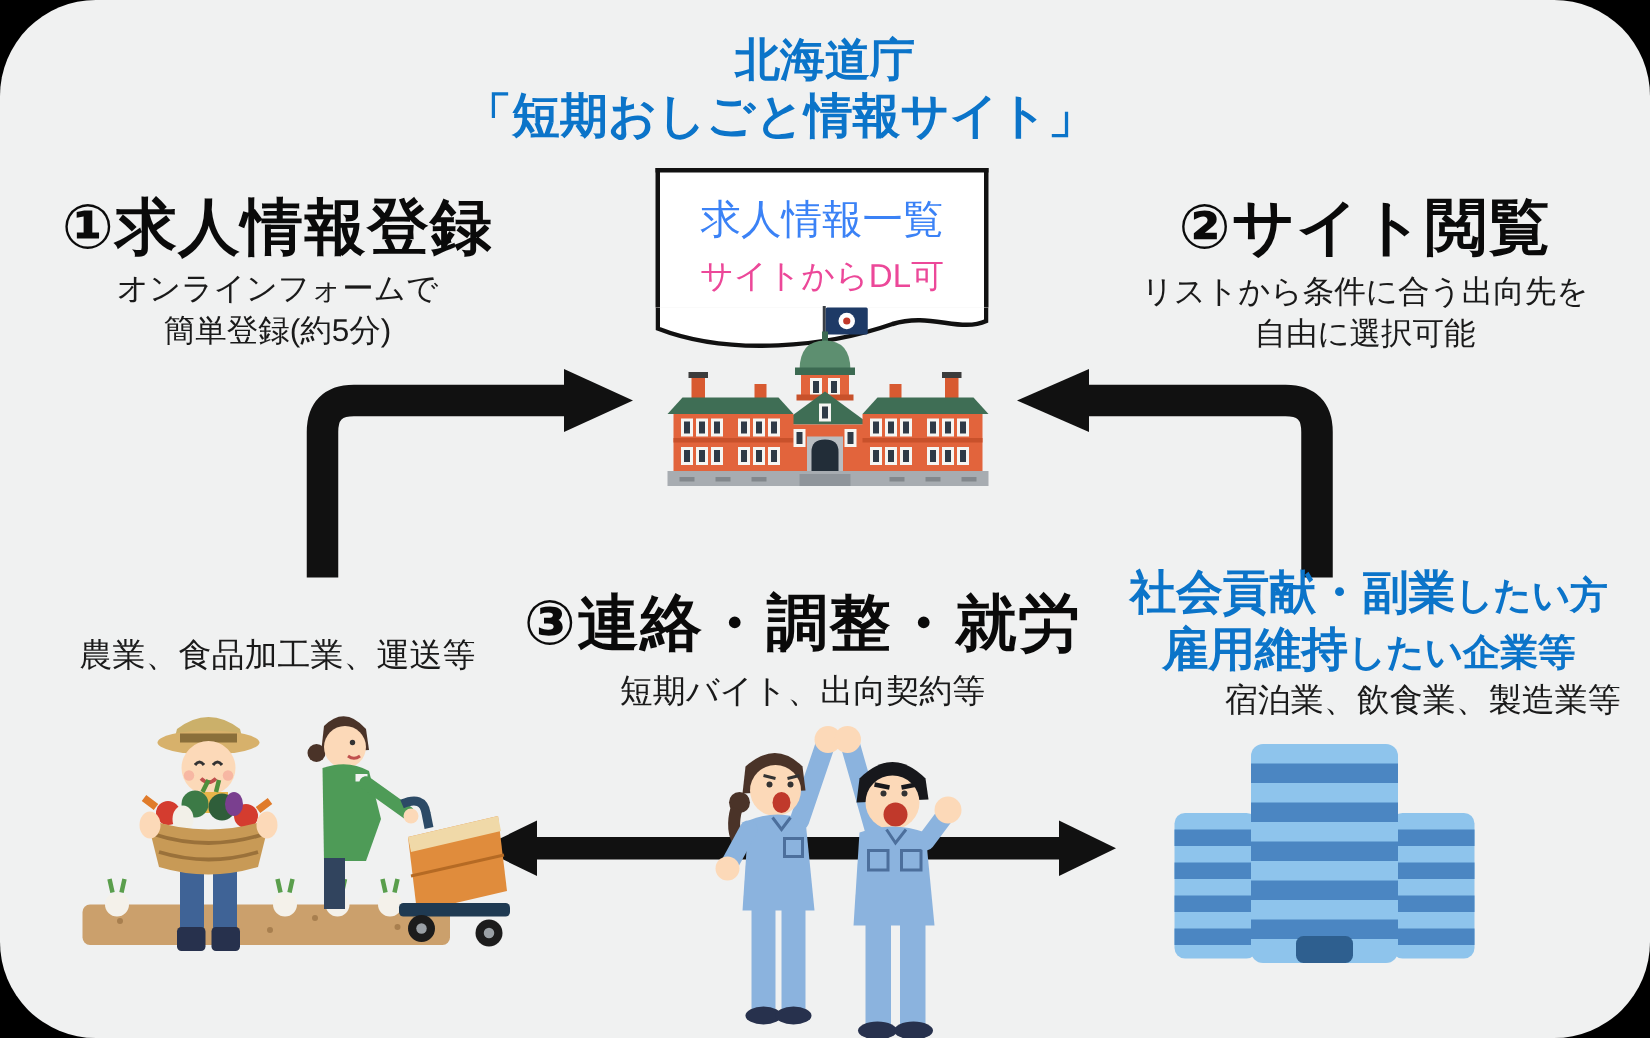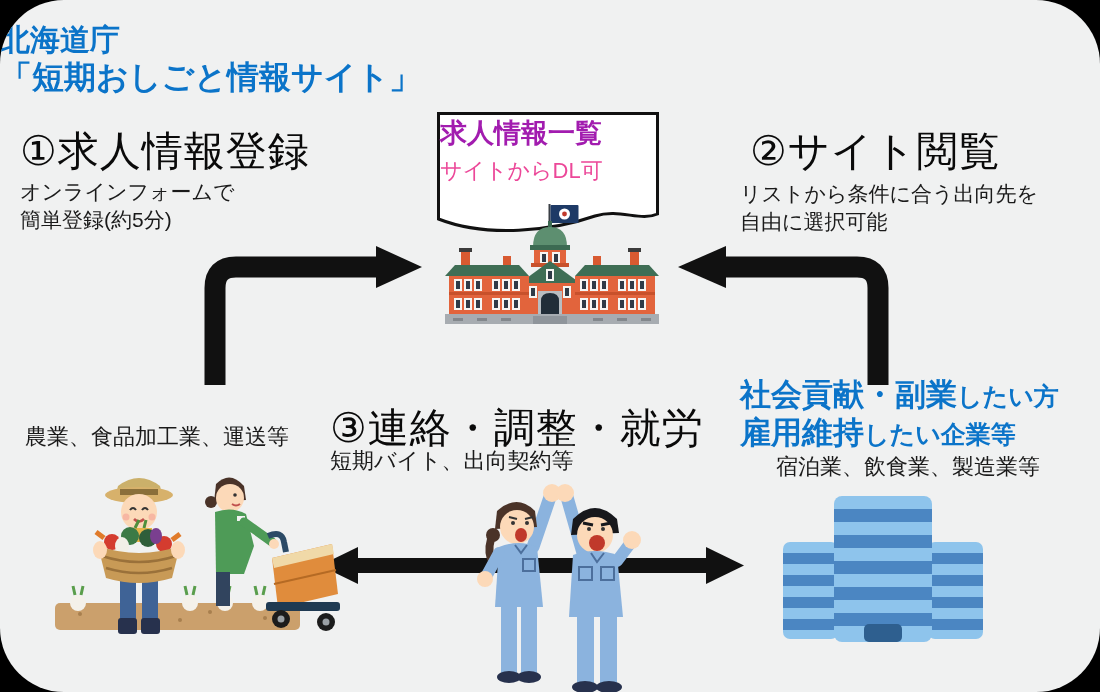--- a/index.html
+++ b/index.html
@@ -6,44 +6,44 @@
     --accent_blue:#0b74c9;
     --arrow_black:#111111;
     --panel_bg:#f0f1f1;
   }
   *{margin:0;padding:0;box-sizing:border-box;}
   body{background:#000;width:1100px;height:692px;overflow:hidden;
        font-family:"Liberation Sans","DejaVu Sans",sans-serif;}
   .canvas{position:relative;width:1100px;height:692px;background:var(--panel_bg);
           border-radius:64px;overflow:hidden;}
   .abs{position:absolute;}
-  .ctr{}
+  .ctr{text-align:center;}
   .title-l1{left:0;top:20px;width:1100px;font-size:30px;font-weight:bold;color:var(--accent_blue);}
   .title-l2{left:0;top:56px;width:1040px;font-size:32px;font-weight:bold;color:var(--accent_blue);}
-  .step-head{font-size:41px;font-weight:normal;color:#0a0a0a;letter-spacing:1px;white-space:nowrap;}
+  .step-head{font-size:41px;font-weight:bold;color:#0a0a0a;letter-spacing:1px;white-space:nowrap;}
   .step1-head{left:20px;top:124px;width:330px;}
   .step2-head{left:750px;top:124px;width:320px;}
-  .step3-head{left:330px;top:401px;width:410px;}
+  .step3-head{left:330px;top:388px;width:410px;}
   .subtext{font-size:21px;color:#1a1a1a;white-space:nowrap;}
   .s1a{left:20px;top:178px;width:330px;}
   .s1b{left:20px;top:206px;width:330px;}
   .s2a{left:740px;top:180px;width:340px;}
   .s2b{left:740px;top:208px;width:340px;}
   .s3a{left:330px;top:446px;width:410px;font-size:22px;}
   .blue-label{color:var(--accent_blue);font-weight:bold;white-space:nowrap;}
   .em-lg{font-size:31px;}
   .em-sm{font-size:25px;}
   .grp-left-label{left:25px;top:380px;width:320px;}
   .grp-left-sub{left:25px;top:422px;width:320px;font-size:22px;}
   .grp-right-l1{left:740px;top:374px;width:345px;}
   .grp-right-l2{left:740px;top:412px;width:345px;}
   .grp-right-sub{left:776px;top:452px;width:345px;font-size:22px;}
   .callout{left:437px;top:112px;width:222px;height:93px;background:#ffffff;
            border:3px solid #111;border-bottom:none;}
-  .callout .c1{font-size:27px;font-weight:bold;color:#a21caf;}
+  .callout .c1{margin-top:13px;font-size:27px;font-weight:normal;color:#3b82f6;}
   .callout .c2{margin-top:5px;font-size:22px;color:#ec4899;}
   svg{display:block;}
 </style>
 </head>
 <body>
 
 <div class="canvas">
 
   <div class="abs ctr title-l1">北海道庁</div>
   <div class="abs ctr title-l2">「短期おしごと情報サイト」</div>

